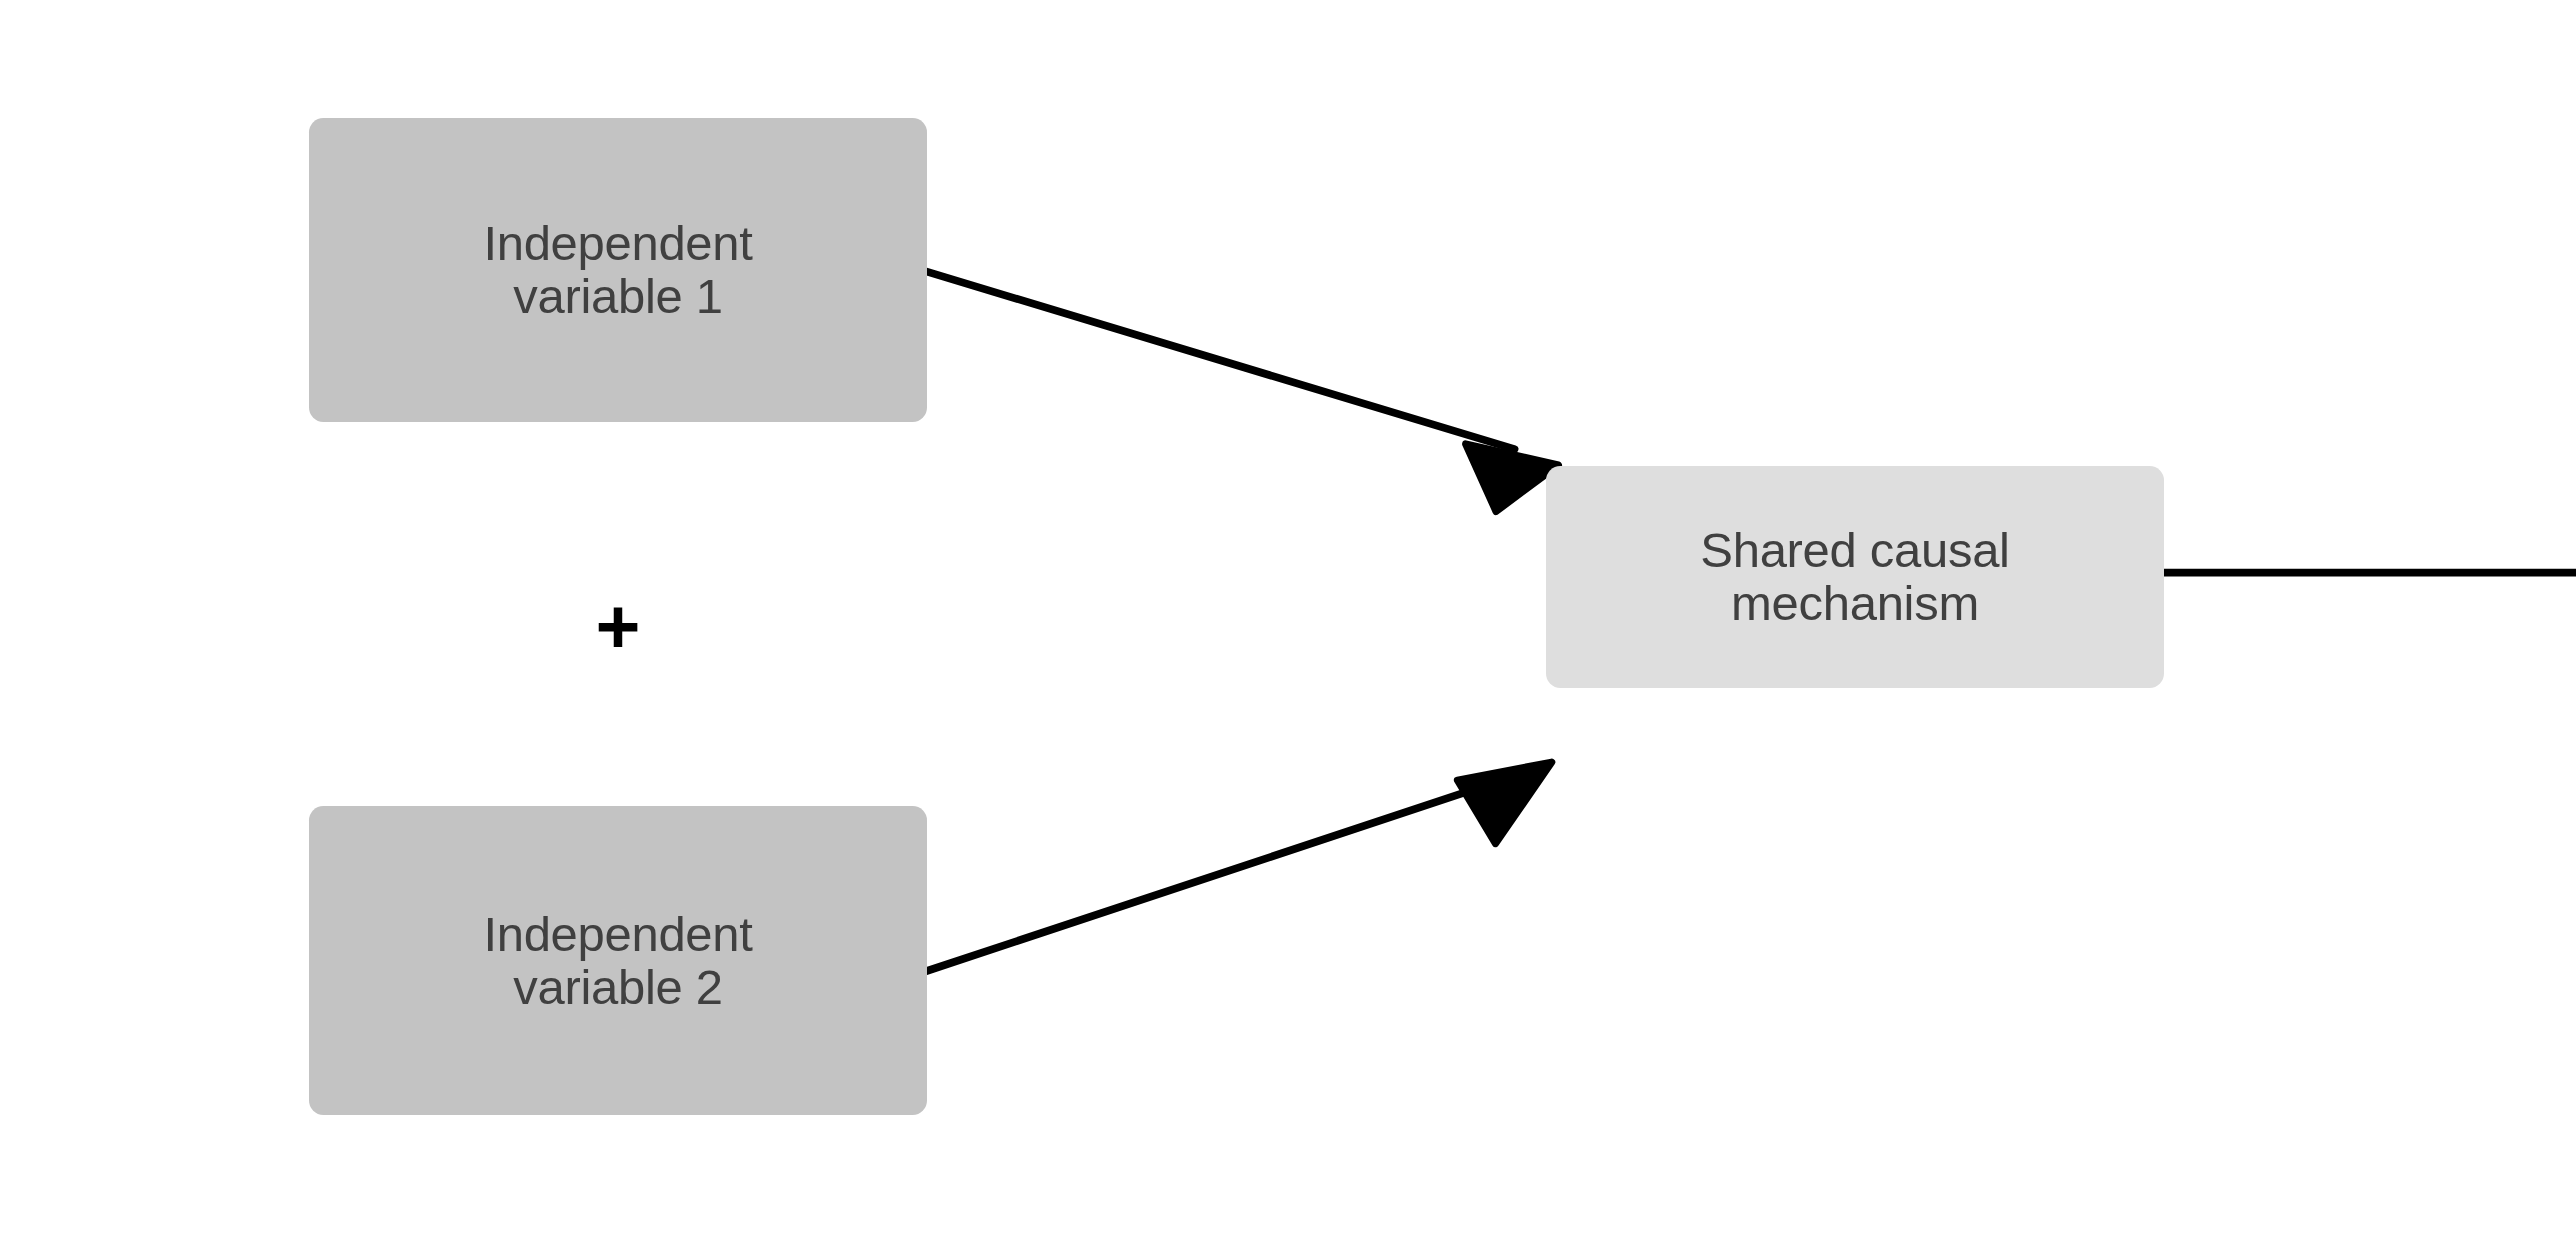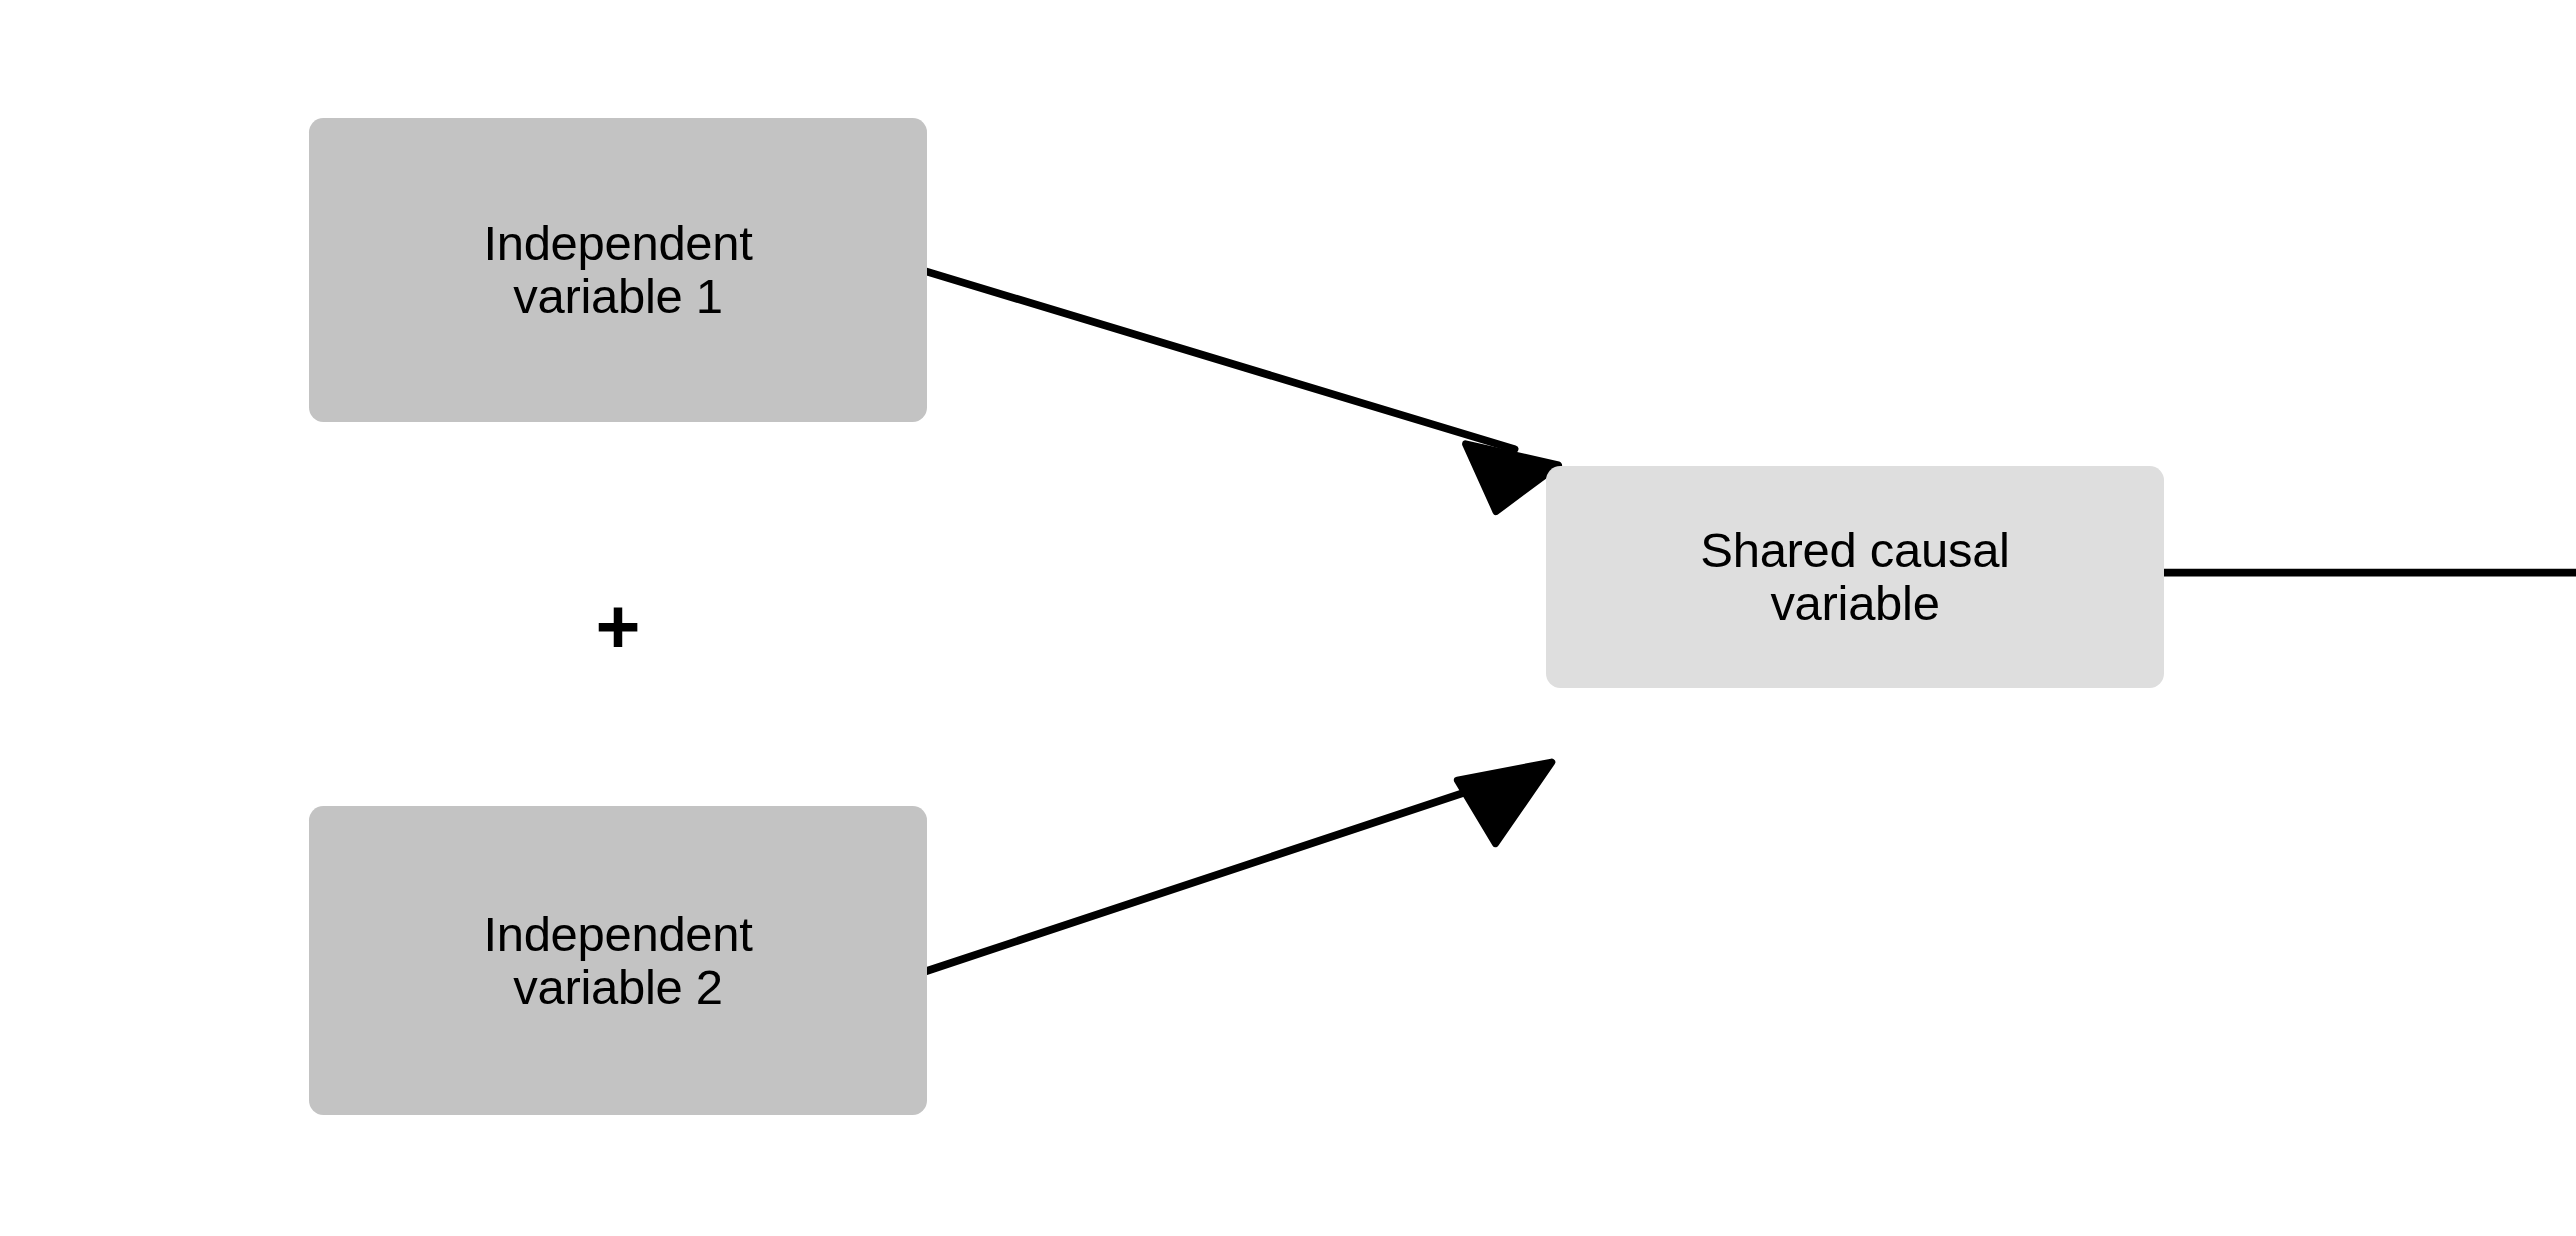--- a/index.html
+++ b/index.html
@@ -27,21 +27,21 @@
     height: 1236px;
   }
   .node {
     position: absolute;
     box-sizing: border-box;
     display: flex;
     align-items: center;
     justify-content: center;
     text-align: center;
     border-radius: 14.4px;
-    color: #000000;
+    color: #404040;
     font-family: "Liberation Sans", sans-serif;
     font-size: 49px;
     line-height: 1.08;
     font-weight: 400;
     white-space: pre-line;
     letter-spacing: -0.3px;
   }
   #node-iv1 {
     left: 309px;
     top: 118px;
@@ -108,17 +108,17 @@
     <span>+</span>
   </div>
 
   <div class="node" id="node-iv2" style="left: 309px; top: 806px; width: 618px; height: 309px; background: rgb(195, 195, 195);">
     <span>Independent
 variable 2</span>
   </div>
 
   <div class="node" id="node-mechanism" style="left: 1546px; top: 466px; width: 618px; height: 222px; background: rgb(222, 222, 222);">
     <span>Shared causal
-variable</span>
+mechanism</span>
   </div>
 
 </div>
 
 
 </body></html>

